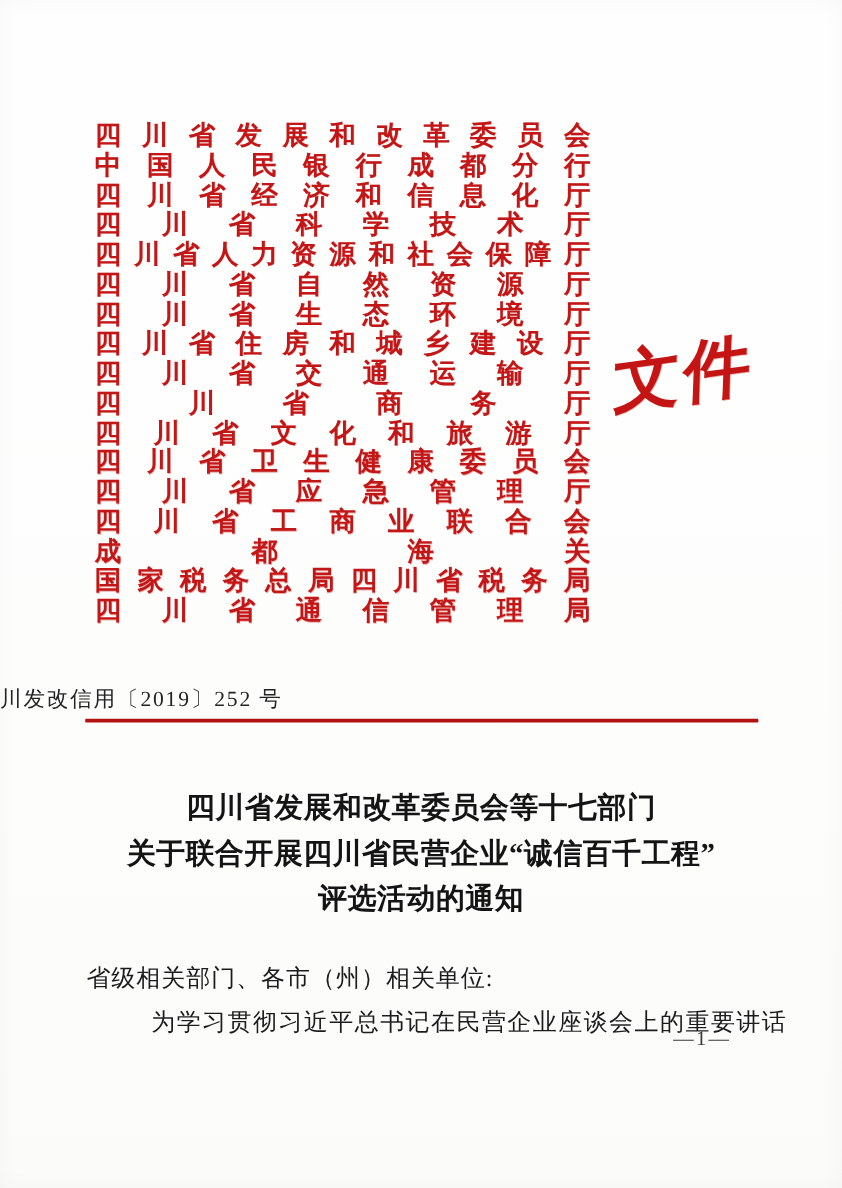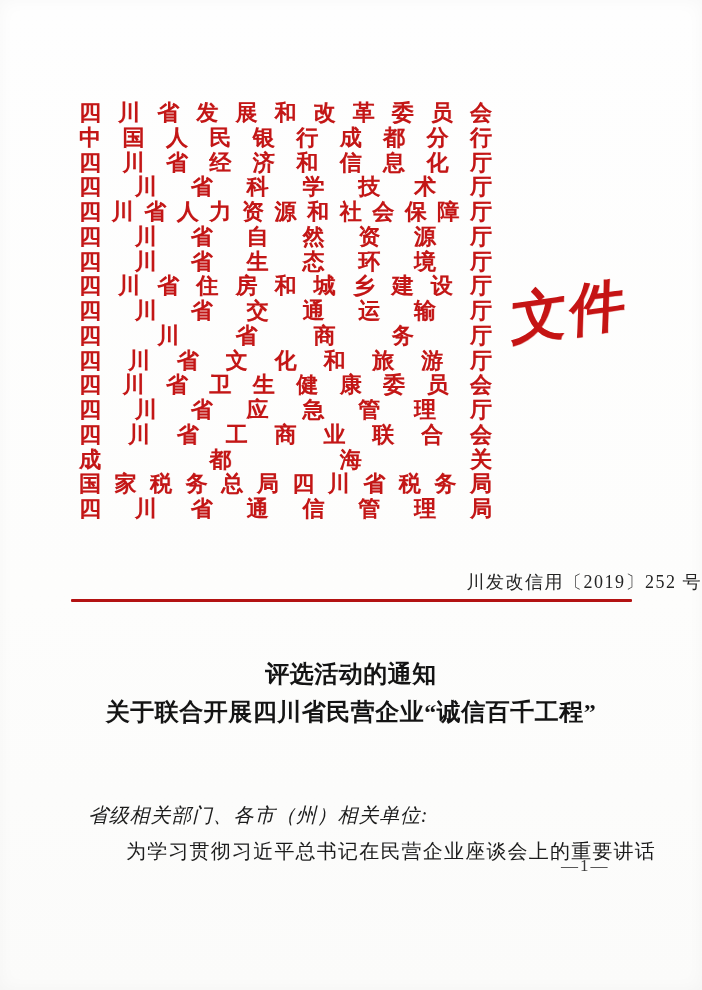--- a/index.html
+++ b/index.html
@@ -28,42 +28,41 @@
     position:absolute; left:510px; top:283px;
     font-size:56px; font-weight:bold;
     color:#c51414;
     letter-spacing:3px;
     transform:rotate(-8deg) skewX(-10deg);
     transform-origin:left bottom;
     text-shadow:0.6px 0.6px 0 rgba(197,20,20,0.4);
   }
   .doc-number {
     position:absolute; top:570px; left:0; width:100%;
-    text-align:right;
+    text-align:left;
     font-size:18px; letter-spacing:1.5px;
     color:#242424;
   }
   .red-line {
     position:absolute; top:599px; left:71px;
     width:561px; height:3px;
     background:#b31212;
     border-radius:1px;
   }
   .title {
     position:absolute; top:655px; left:0; width:100%;
     text-align:center;
     font-size:24px; font-weight:bold; line-height:38px;
     letter-spacing:0.5px;
     color:#141414;
   }
   .salutation {
-    position:absolute; left:88px; top:802px;
+    position:absolute; left:72px; top:802px;
     font-size:20px; letter-spacing:0.8px;
     color:#1c1c1c;
-    font-style:italic;
   }
   .paragraph {
     position:absolute; left:126px; top:838px;
     font-size:20px; letter-spacing:1.2px;
     color:#1c1c1c;
     text-align:right;
   }
   .page-number {
     position:absolute; left:561px; top:856px;
     font-size:17px; letter-spacing:2px;
@@ -265,22 +264,23 @@
       </div>
     </div>
 
   <div class="doc-mark">文件</div>
 
   <div class="doc-number">川发改信用〔2019〕252 号</div>
 
   <div class="red-line"></div>
 
   <div class="title">
+    <div>四川省发展和改革委员会等十七部门</div>
+    <div>关于联合开展四川省民营企业“诚信百千工程”</div>
     <div>评选活动的通知</div>
-    <div>关于联合开展四川省民营企业“诚信百千工程”</div>
   </div>
 
   <div class="salutation">省级相关部门、各市（州）相关单位:</div>
 
   <div class="paragraph">为学习贯彻习近平总书记在民营企业座谈会上的重要讲话</div>
 
   <div class="page-number">—1—</div>
 
 </div>
 

